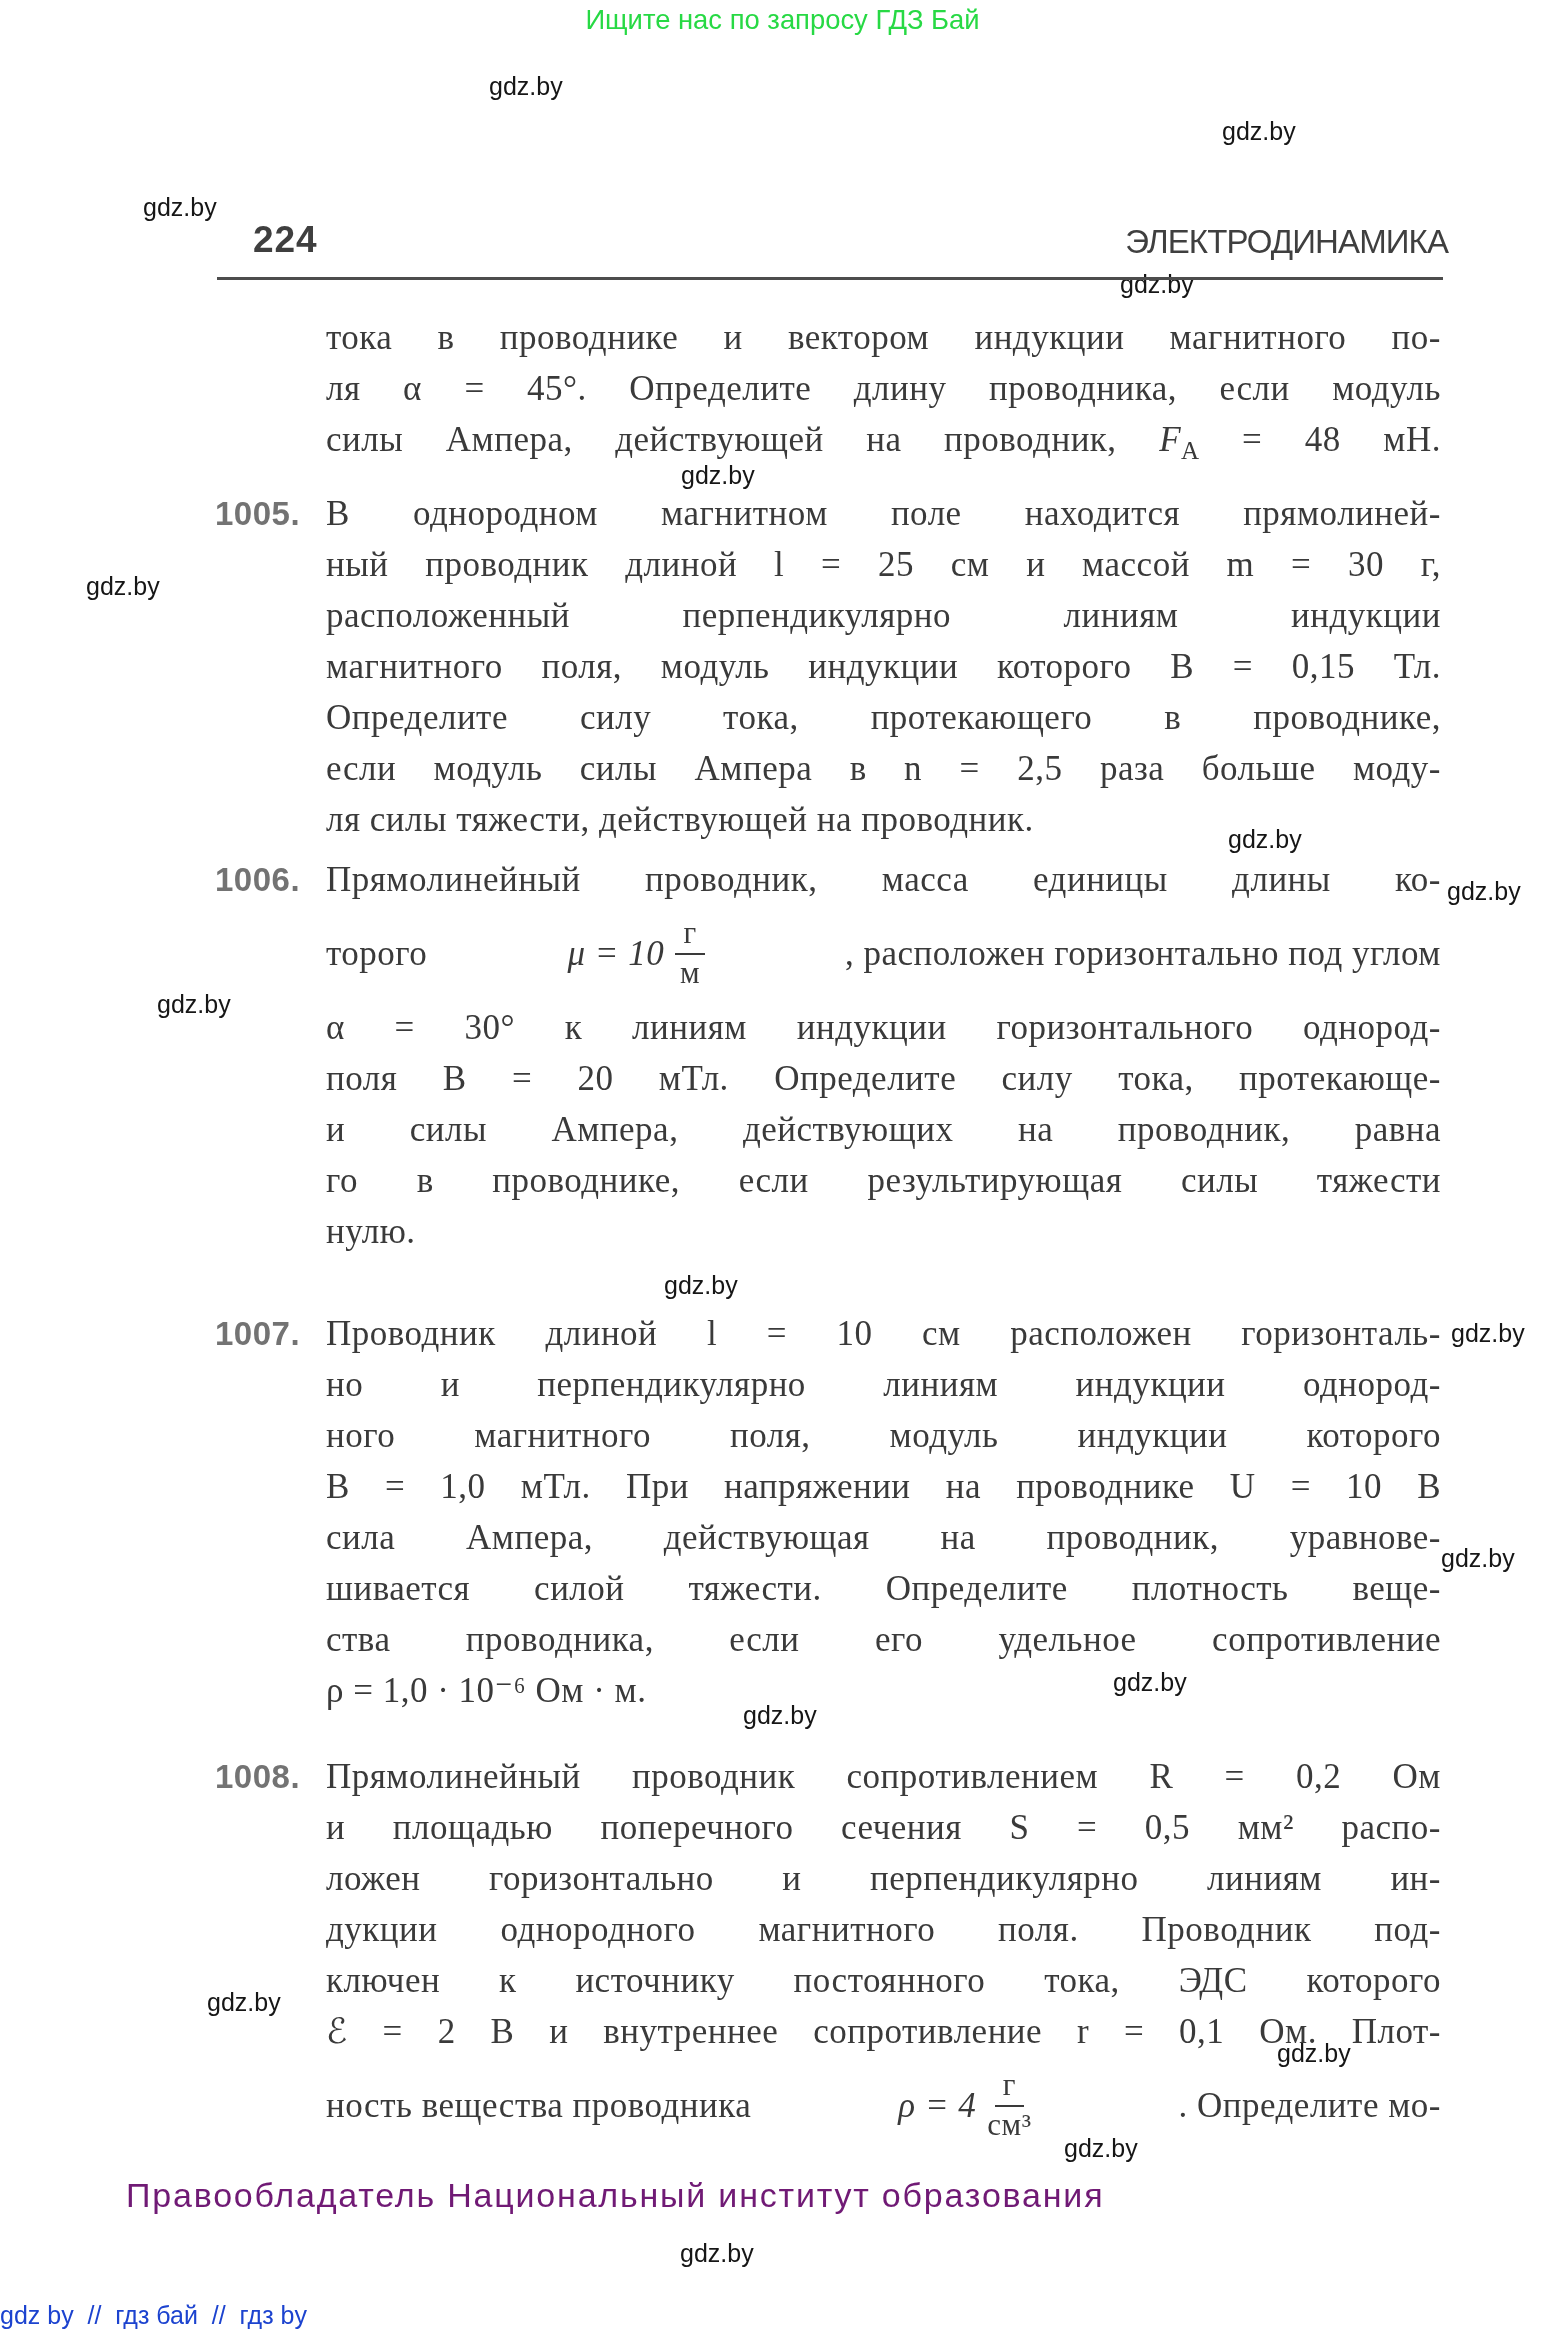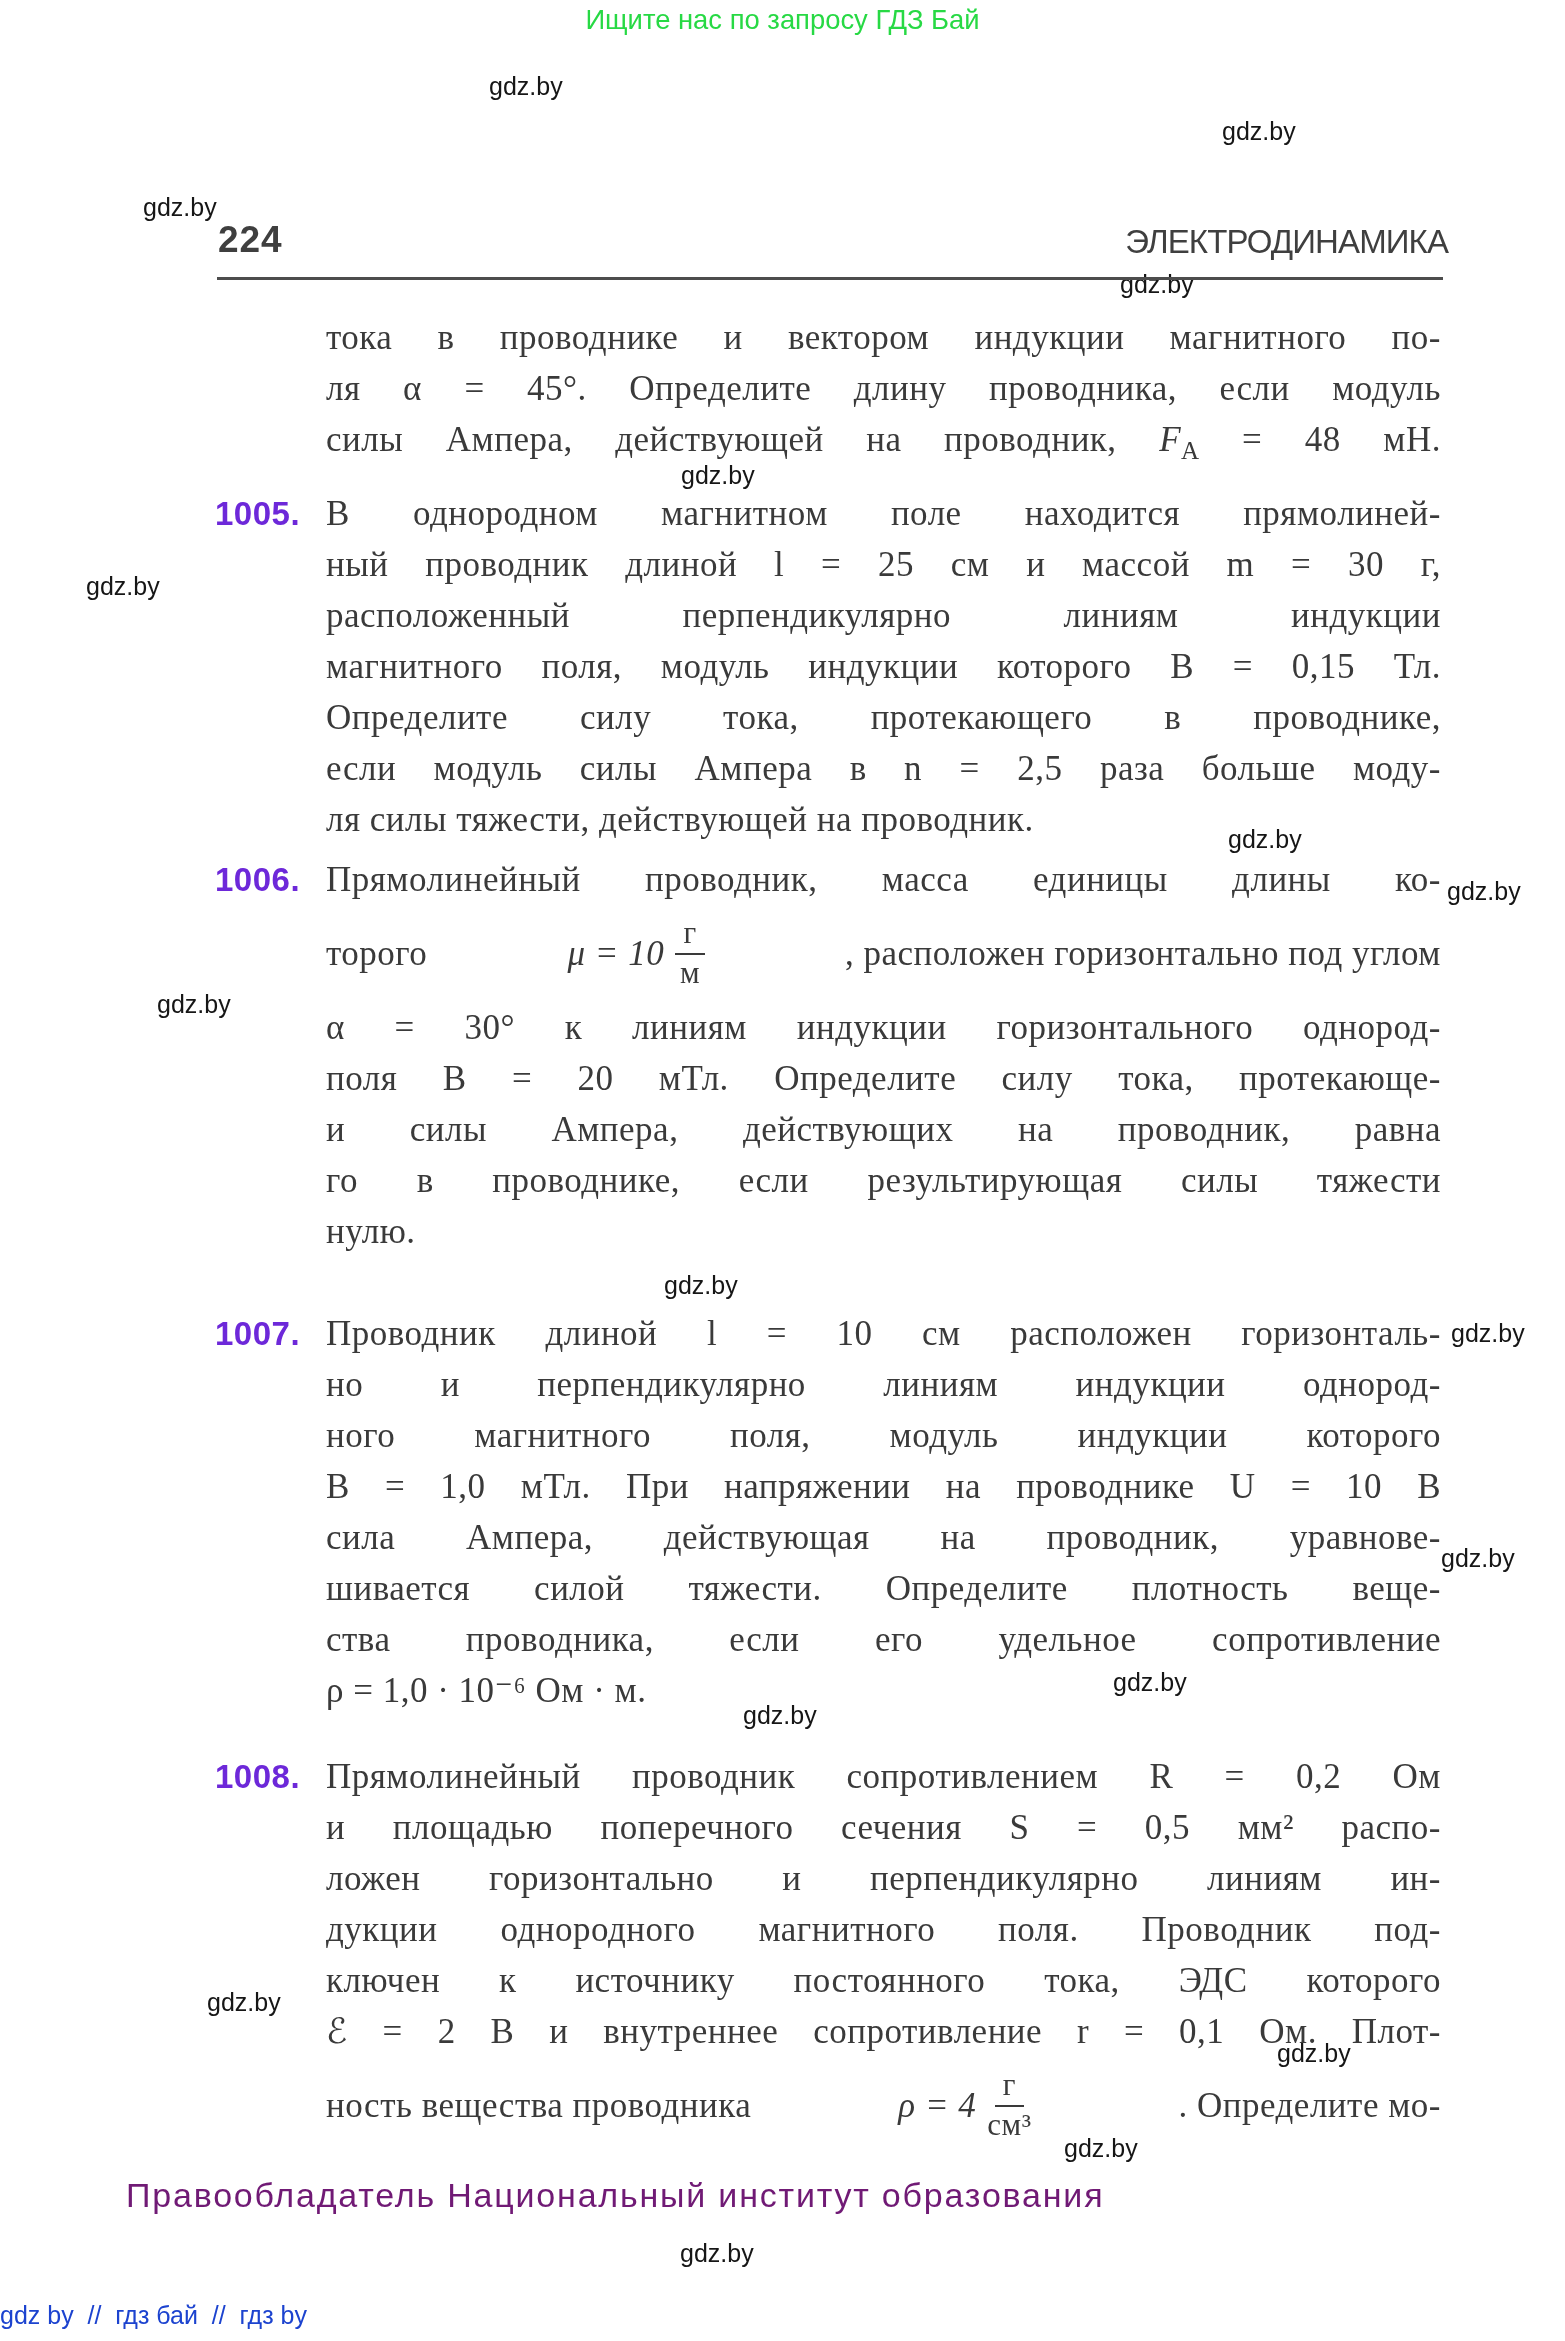--- a/index.html
+++ b/index.html
@@ -5,30 +5,30 @@
   html,body{margin:0;padding:0;background:#fff;}
   .page{position:relative;width:1565px;height:2342px;background:#ffffff;overflow:hidden;
         font-family:"Liberation Serif","DejaVu Serif",serif;color:#3a3a3a;}
   .promo{position:absolute;top:3.7px;left:0;width:100%;text-align:center;
          font-family:"Liberation Sans","DejaVu Sans",sans-serif;font-size:27.4px;color:#27d944;}
   .wm{position:absolute;font-family:"Liberation Sans","DejaVu Sans",sans-serif;
       font-size:25px;color:#161616;white-space:nowrap;}
   .header{position:absolute;top:219px;left:218px;width:1230px;display:flex;
           justify-content:space-between;align-items:flex-end;
           font-family:"Liberation Sans","DejaVu Sans",sans-serif;color:#3f3f3f;}
-  .pagenum{font-size:37px;font-weight:bold;letter-spacing:0.9px;}
+  .pagenum{font-size:37px;font-weight:bold;letter-spacing:0.9px;margin-left:35px;}
   .chapter{font-size:33px;letter-spacing:-0.9px;}
   .rule{position:absolute;top:277px;left:217px;width:1226px;height:2.7px;background:#4d4d4d;}
   .block{position:absolute;left:326px;width:1115px;font-size:35px;line-height:51px;letter-spacing:0.5px;}
   .tline{text-align:justify;}
   .tline.j{text-align-last:justify;}
   .tline.last{text-align-last:left;}
   .pnum{position:absolute;left:-111px;top:0;width:102px;
         font-family:"Liberation Sans","DejaVu Sans",sans-serif;font-weight:bold;
-        font-size:33px;line-height:51px;color:#6d28d9;}
+        font-size:33px;line-height:51px;color:#737373;}
   .fracline{display:flex;align-items:center;justify-content:space-between;height:97px;}
   .fgroup{display:inline-flex;align-items:center;}
   .frac{display:inline-flex;flex-direction:column;align-items:center;margin-left:11px;
         font-size:31px;line-height:1.12;}
   .frac .num{border-bottom:2.7px solid #3a3a3a;padding:0 8.2px 1.8px;}
   .frac .den{padding-top:1.8px;}
   .fvar{font-style:italic;}
   sub.fsub{font-size:25px;}
   .emf{font-family:"DejaVu Serif","DejaVu Sans",serif;font-style:italic;}
   .pink{position:absolute;top:2176px;left:126px;width:1316px;

